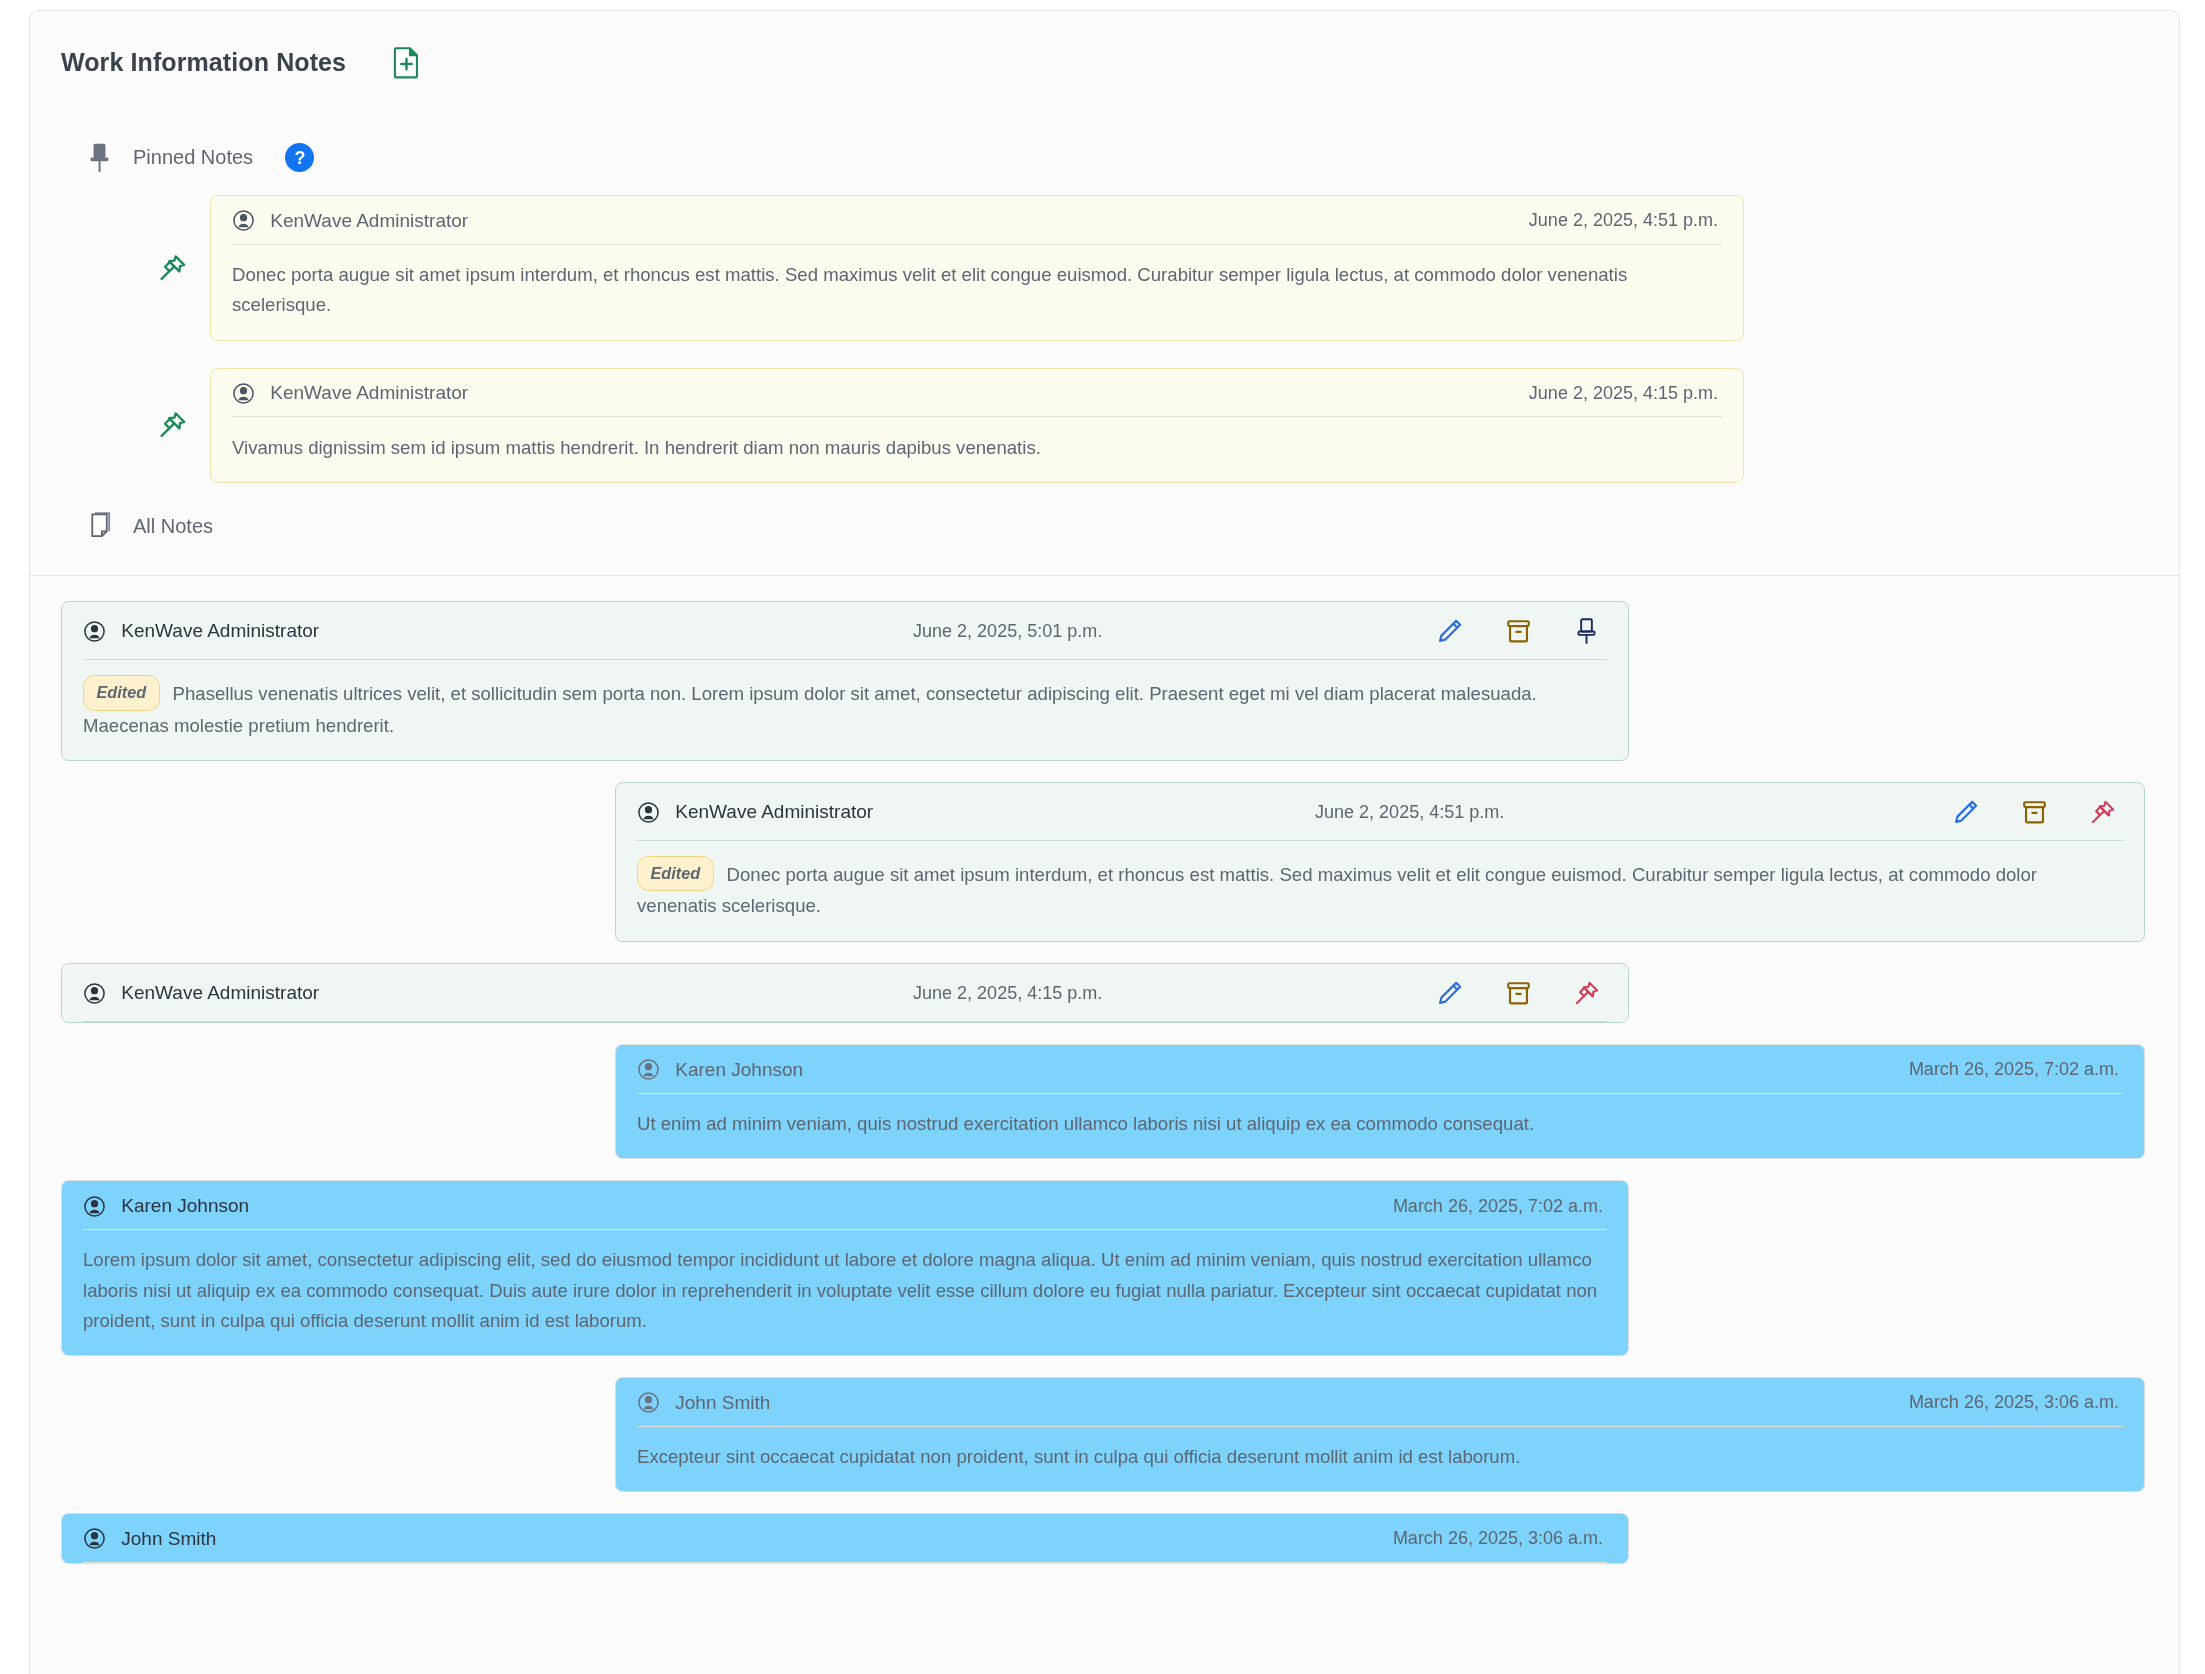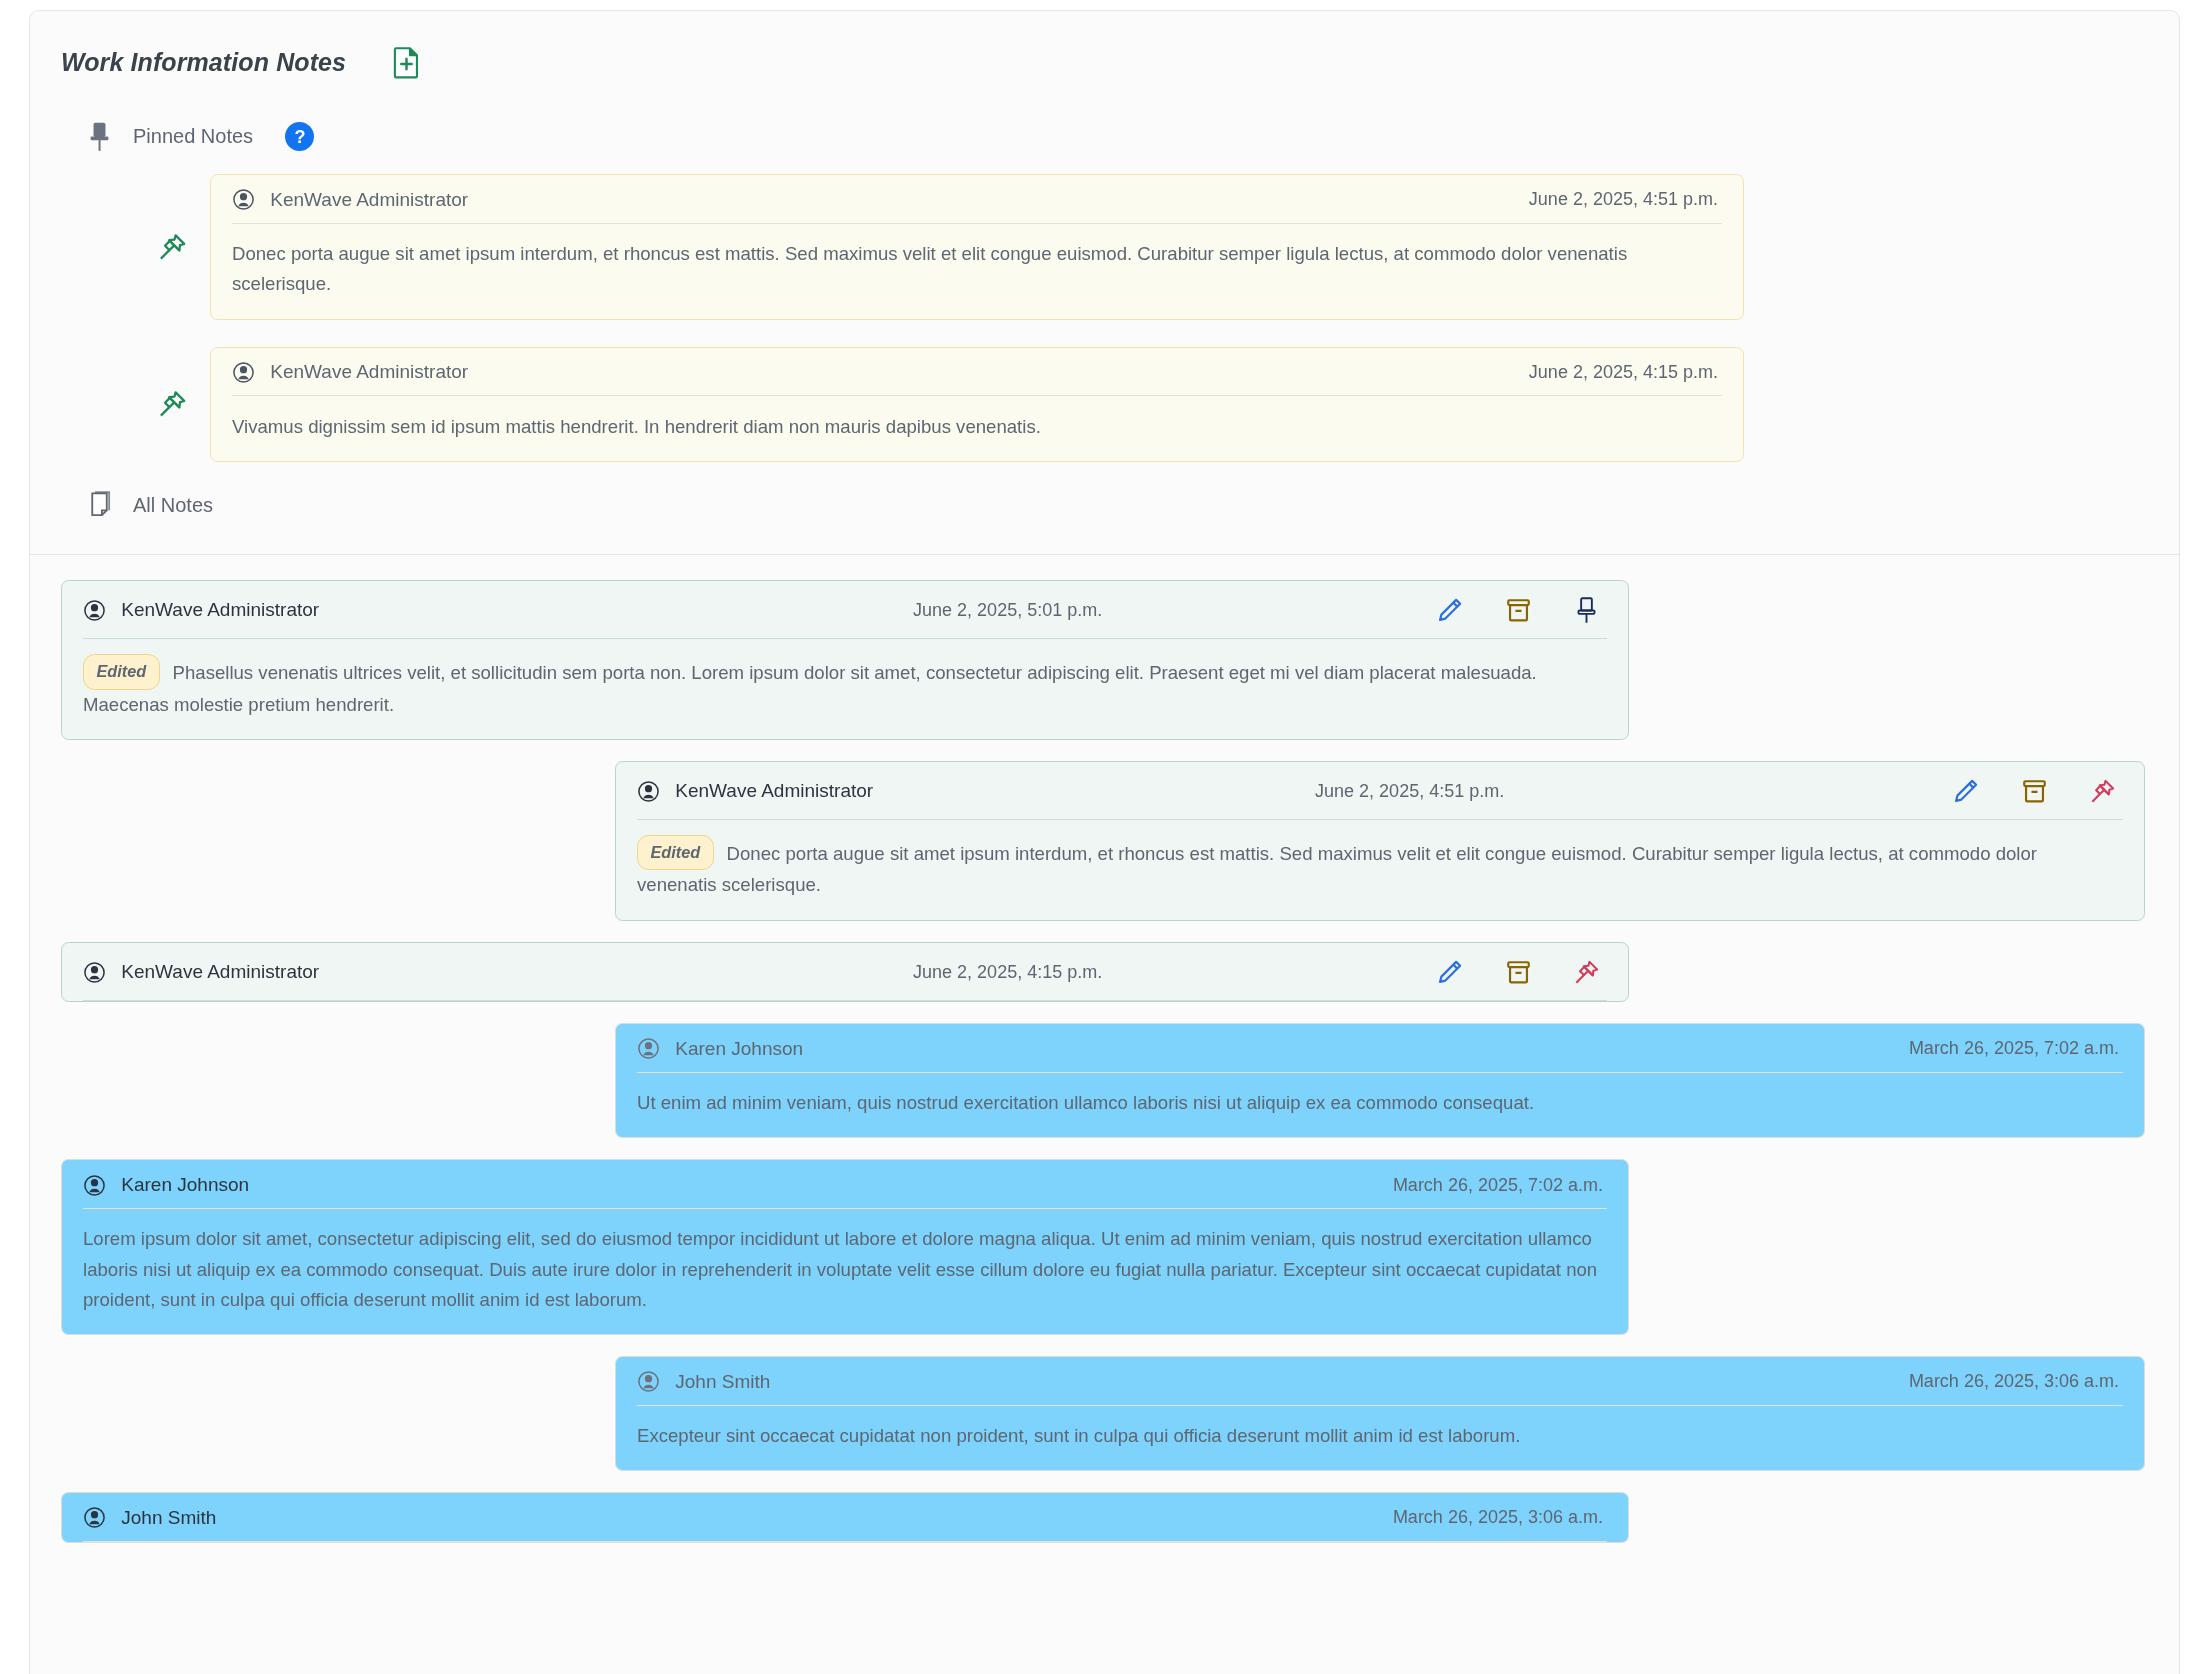--- a/index.html
+++ b/index.html
@@ -28,21 +28,20 @@
     border-radius: 9.6px;
     padding: 0;
   }
 
   
   .panel-header {
     display: flex;
     align-items: center;
     gap: 42px;
     padding: 34px 0 0 31px;
-    font-style: italic;
   }
   .panel-title {
     font-size: 25px;
     font-weight: bold;
     color: #3a424c;
     letter-spacing: 0.1px;
   }
   .new-note-btn {
     display: inline-flex;
     align-items: center;
@@ -50,21 +49,21 @@
     width: 36px; height: 36px;
     cursor: pointer;
   }
 
   
   .section-head {
     display: flex;
     align-items: center;
     gap: 19px;
     padding-left: 55px;
-    margin-top: 40px;
+    margin-top: 61px;
   }
   .section-head .sec-icon { display: inline-flex; width: 29px; height: 32.5px; align-items: center; justify-content: center; }
   .section-label {
     font-size: 20px;
     color: #5d6671;
   }
   .help-badge {
     display: inline-flex;
     align-items: center;
     justify-content: center;

